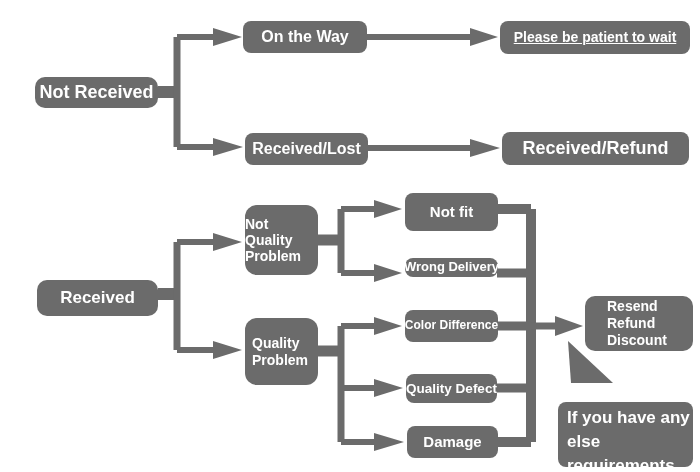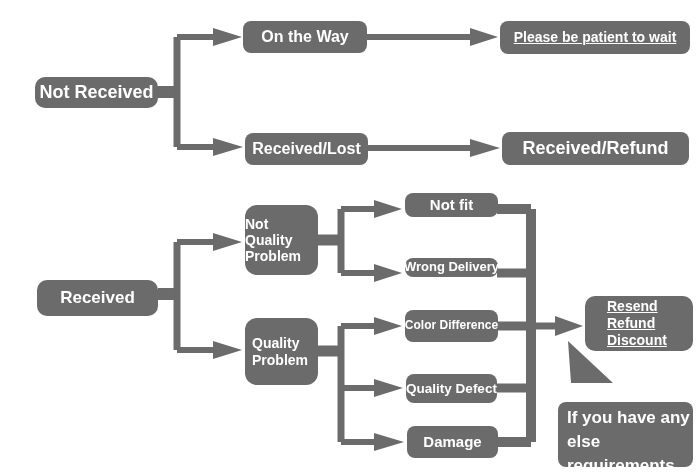--- a/index.html
+++ b/index.html
@@ -35,27 +35,27 @@
   #n-not-received{left:35px;top:77px;width:123px;height:31px;font-size:18px;border-radius:10px;}
   #n-on-the-way{left:243px;top:21px;width:124px;height:32px;font-size:16px;}
   #n-please-wait{left:500px;top:21px;width:190px;height:33px;font-size:14px;text-decoration:underline;}
   #n-received-lost{left:245px;top:133px;width:123px;height:32px;font-size:16px;}
   #n-received-refund{left:502px;top:132px;width:187px;height:33px;font-size:18px;}
   #n-received{left:37px;top:280px;width:121px;height:36px;font-size:17px;border-radius:10px;}
   #n-not-quality-problem{left:245px;top:205px;width:73px;height:70px;font-size:14px;border-radius:12px;
     justify-content:flex-start;text-align:left;}
   #n-quality-problem{left:245px;top:318px;width:73px;height:67px;font-size:14px;border-radius:12px;
     justify-content:flex-start;text-align:left;padding-left:7px;}
-  #n-not-fit{left:405px;top:193px;width:93px;height:24px;font-size:15px;}
+  #n-not-fit{left:405px;top:193px;width:93px;height:38px;font-size:15px;}
   #n-wrong-delivery{left:405px;top:258px;width:93px;height:19px;font-size:13px;}
   #n-color-difference{left:405px;top:310px;width:93px;height:32px;font-size:12px;}
   #n-quality-defect{left:406px;top:374px;width:91px;height:29px;font-size:13.5px;}
   #n-damage{left:407px;top:426px;width:91px;height:32px;font-size:15px;}
   #n-resend{left:585px;top:296px;width:108px;height:55px;font-size:14px;border-radius:10px;
-    justify-content:flex-start;text-align:left;padding-left:22px;line-height:1.22;text-decoration:underline;}
+    justify-content:flex-start;text-align:left;padding-left:22px;line-height:1.22;}
   #n-note{left:558px;top:402px;width:135px;height:65px;font-size:17px;
     justify-content:flex-start;align-items:flex-start;text-align:left;
     padding:4px 2px 4px 9px;line-height:1.42;border-radius:8px;}
 </style>
 </head>
 <body>
 
 <div class="canvas">
 
   <svg class="connectors" width="700" height="472" viewBox="0 0 700 472">

